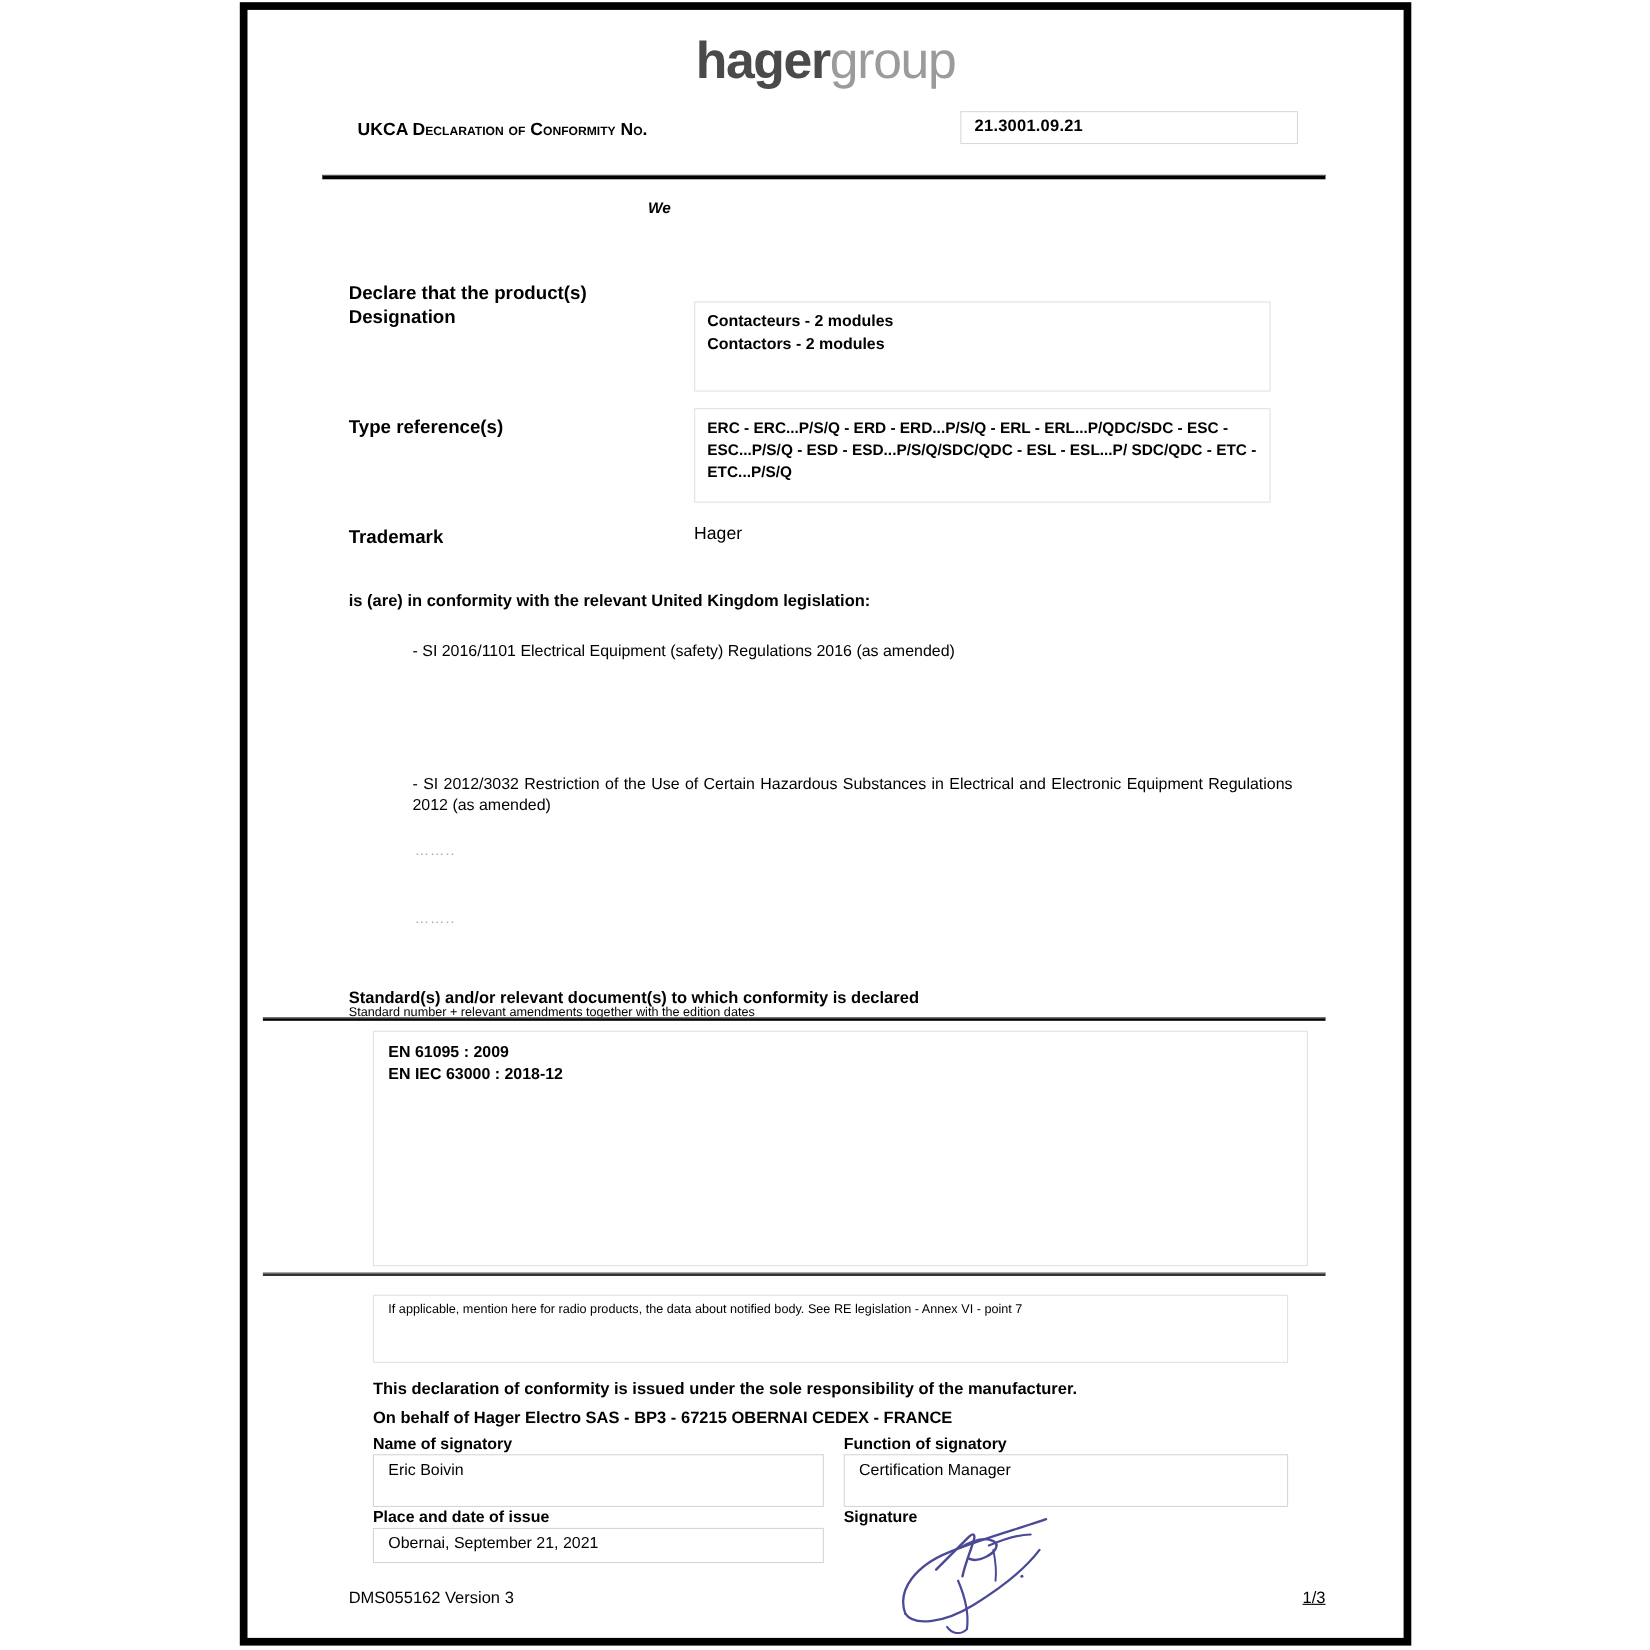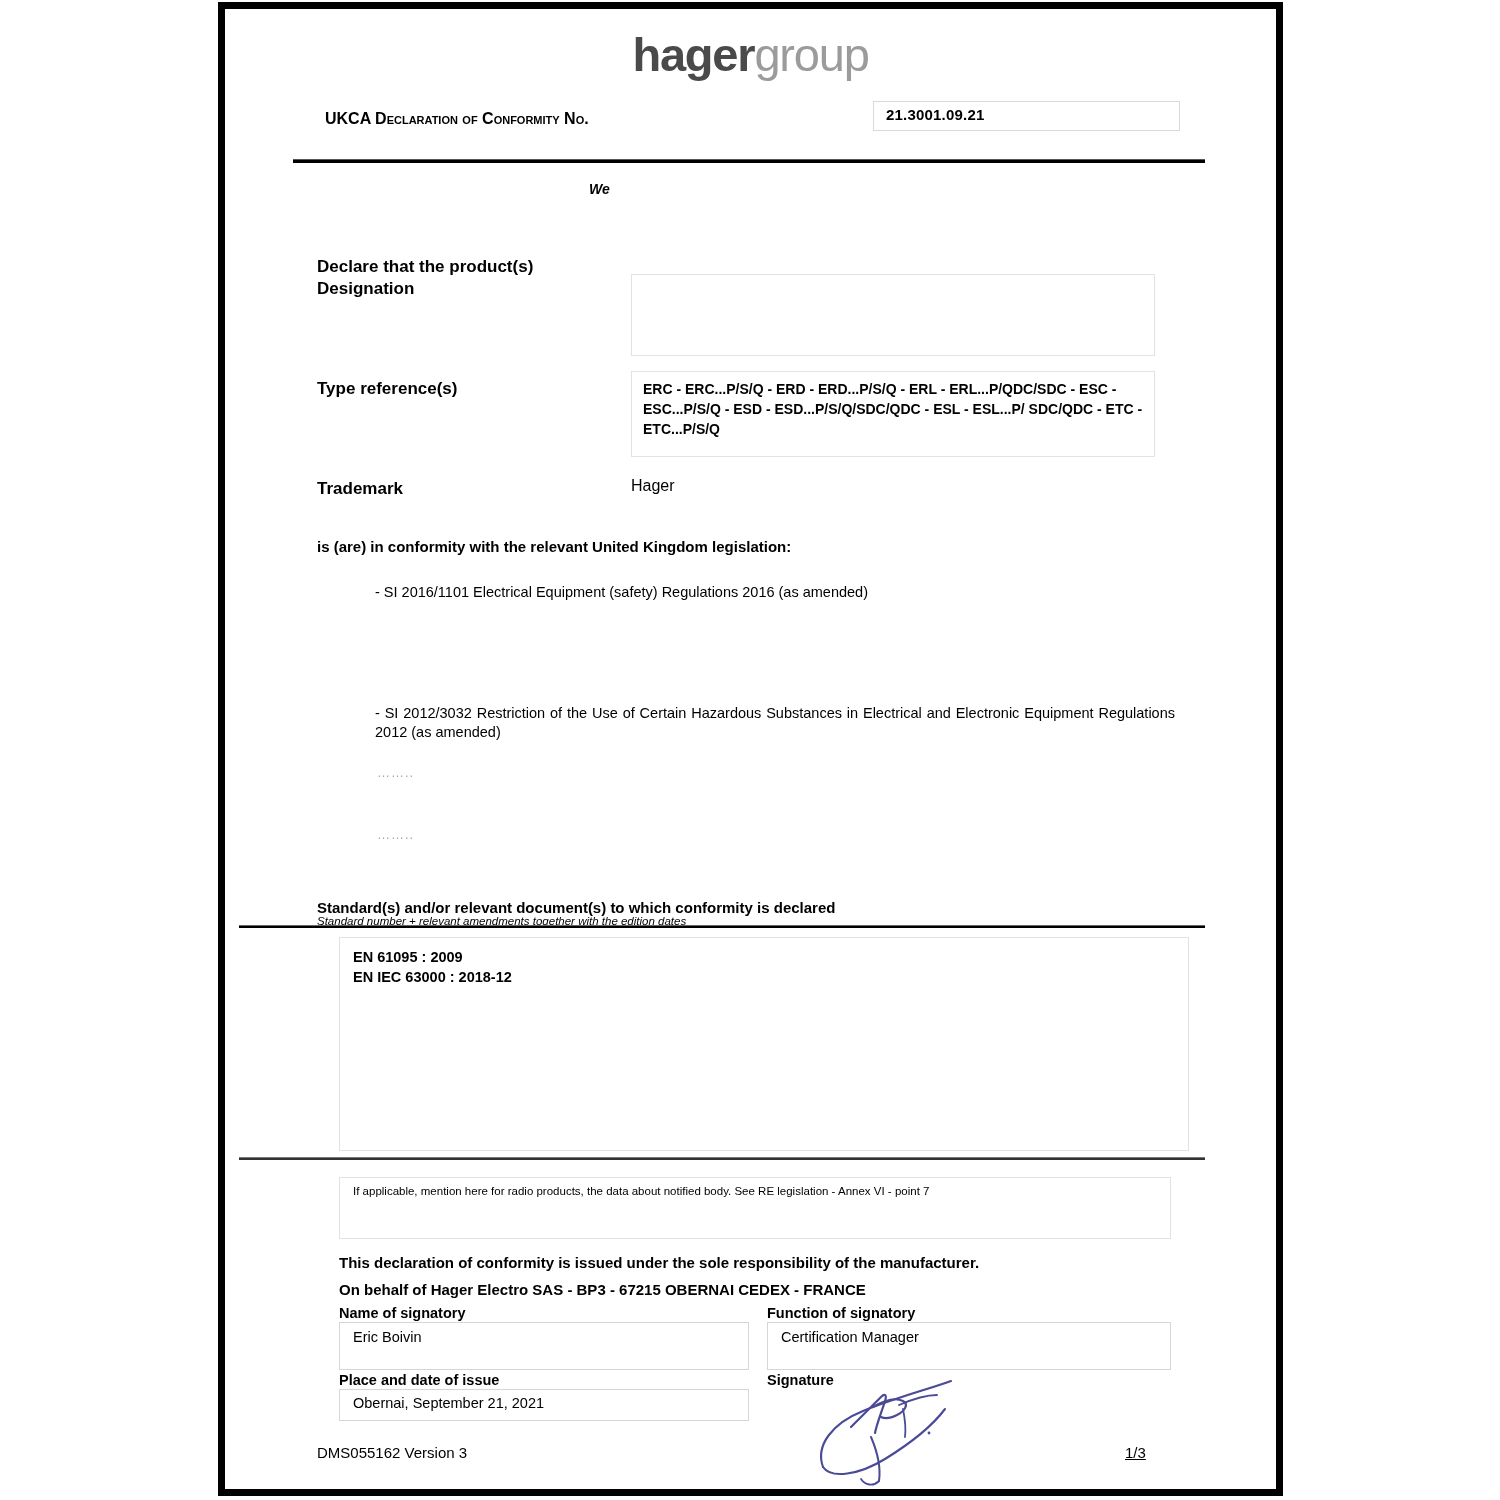--- a/index.html
+++ b/index.html
@@ -204,21 +204,20 @@
     top: 890px;
     font-size: 15px;
     font-weight: bold;
     white-space: nowrap;
   }
   .std-sub {
     position: absolute;
     left: 92px;
     top: 906px;
     font-size: 11.5px;
-    font-style: italic;
     white-space: nowrap;
   }
   .box-standards {
     left: 114px; top: 928px; width: 850px; height: 214px;
   }
   .txt-standards {
     left: 128px; top: 938px; width: 700px;
     font-size: 14.5px; line-height: 20px;
   }
 
@@ -289,21 +288,21 @@
     left: 92px;
     top: 1435px;
     font-size: 15px;
     white-space: nowrap;
   }
   .footer-right {
     position: absolute;
     left: 900px;
     top: 1435px;
     width: 80px;
-    text-align: left;
+    text-align: right;
     font-size: 15px;
     white-space: nowrap;
     text-decoration: underline;
   }
 </style>
 </head>
 <body>
 
 <div class="page-frame">
   <div class="page-inner">
@@ -319,20 +318,22 @@
       </div>
     </div>
 
     <div class="rule-top"></div>
 
     <div class="we-label">We</div>
 
     <div class="lbl-bold" style="left:92px; top:248px;">Declare that the product(s)</div>
     <div class="lbl-bold" style="left:92px; top:270px;">Designation</div>
     <div class="field-box box-designation"></div>
+    <div class="box-text txt-designation">Contacteurs - 2 modules
+Contactors - 2 modules</div>
 
     <div class="lbl-bold" style="left:92px; top:370px;">Type reference(s)</div>
     <div class="field-box box-typeref"></div>
     <div class="box-text txt-typeref">ERC - ERC...P/S/Q - ERD - ERD...P/S/Q - ERL - ERL...P/QDC/SDC - ESC - ESC...P/S/Q - ESD - ESD...P/S/Q/SDC/QDC - ESL - ESL...P/ SDC/QDC - ETC - ETC...P/S/Q</div>
 
     <div class="lbl-bold" style="left:92px; top:470px;">Trademark</div>
     <div class="txt-trademark">Hager</div>
 
     <div class="lbl-bold" style="left:92px; top:529px; font-size:15px;">is (are) in conformity with the relevant United Kingdom legislation:</div>
 

